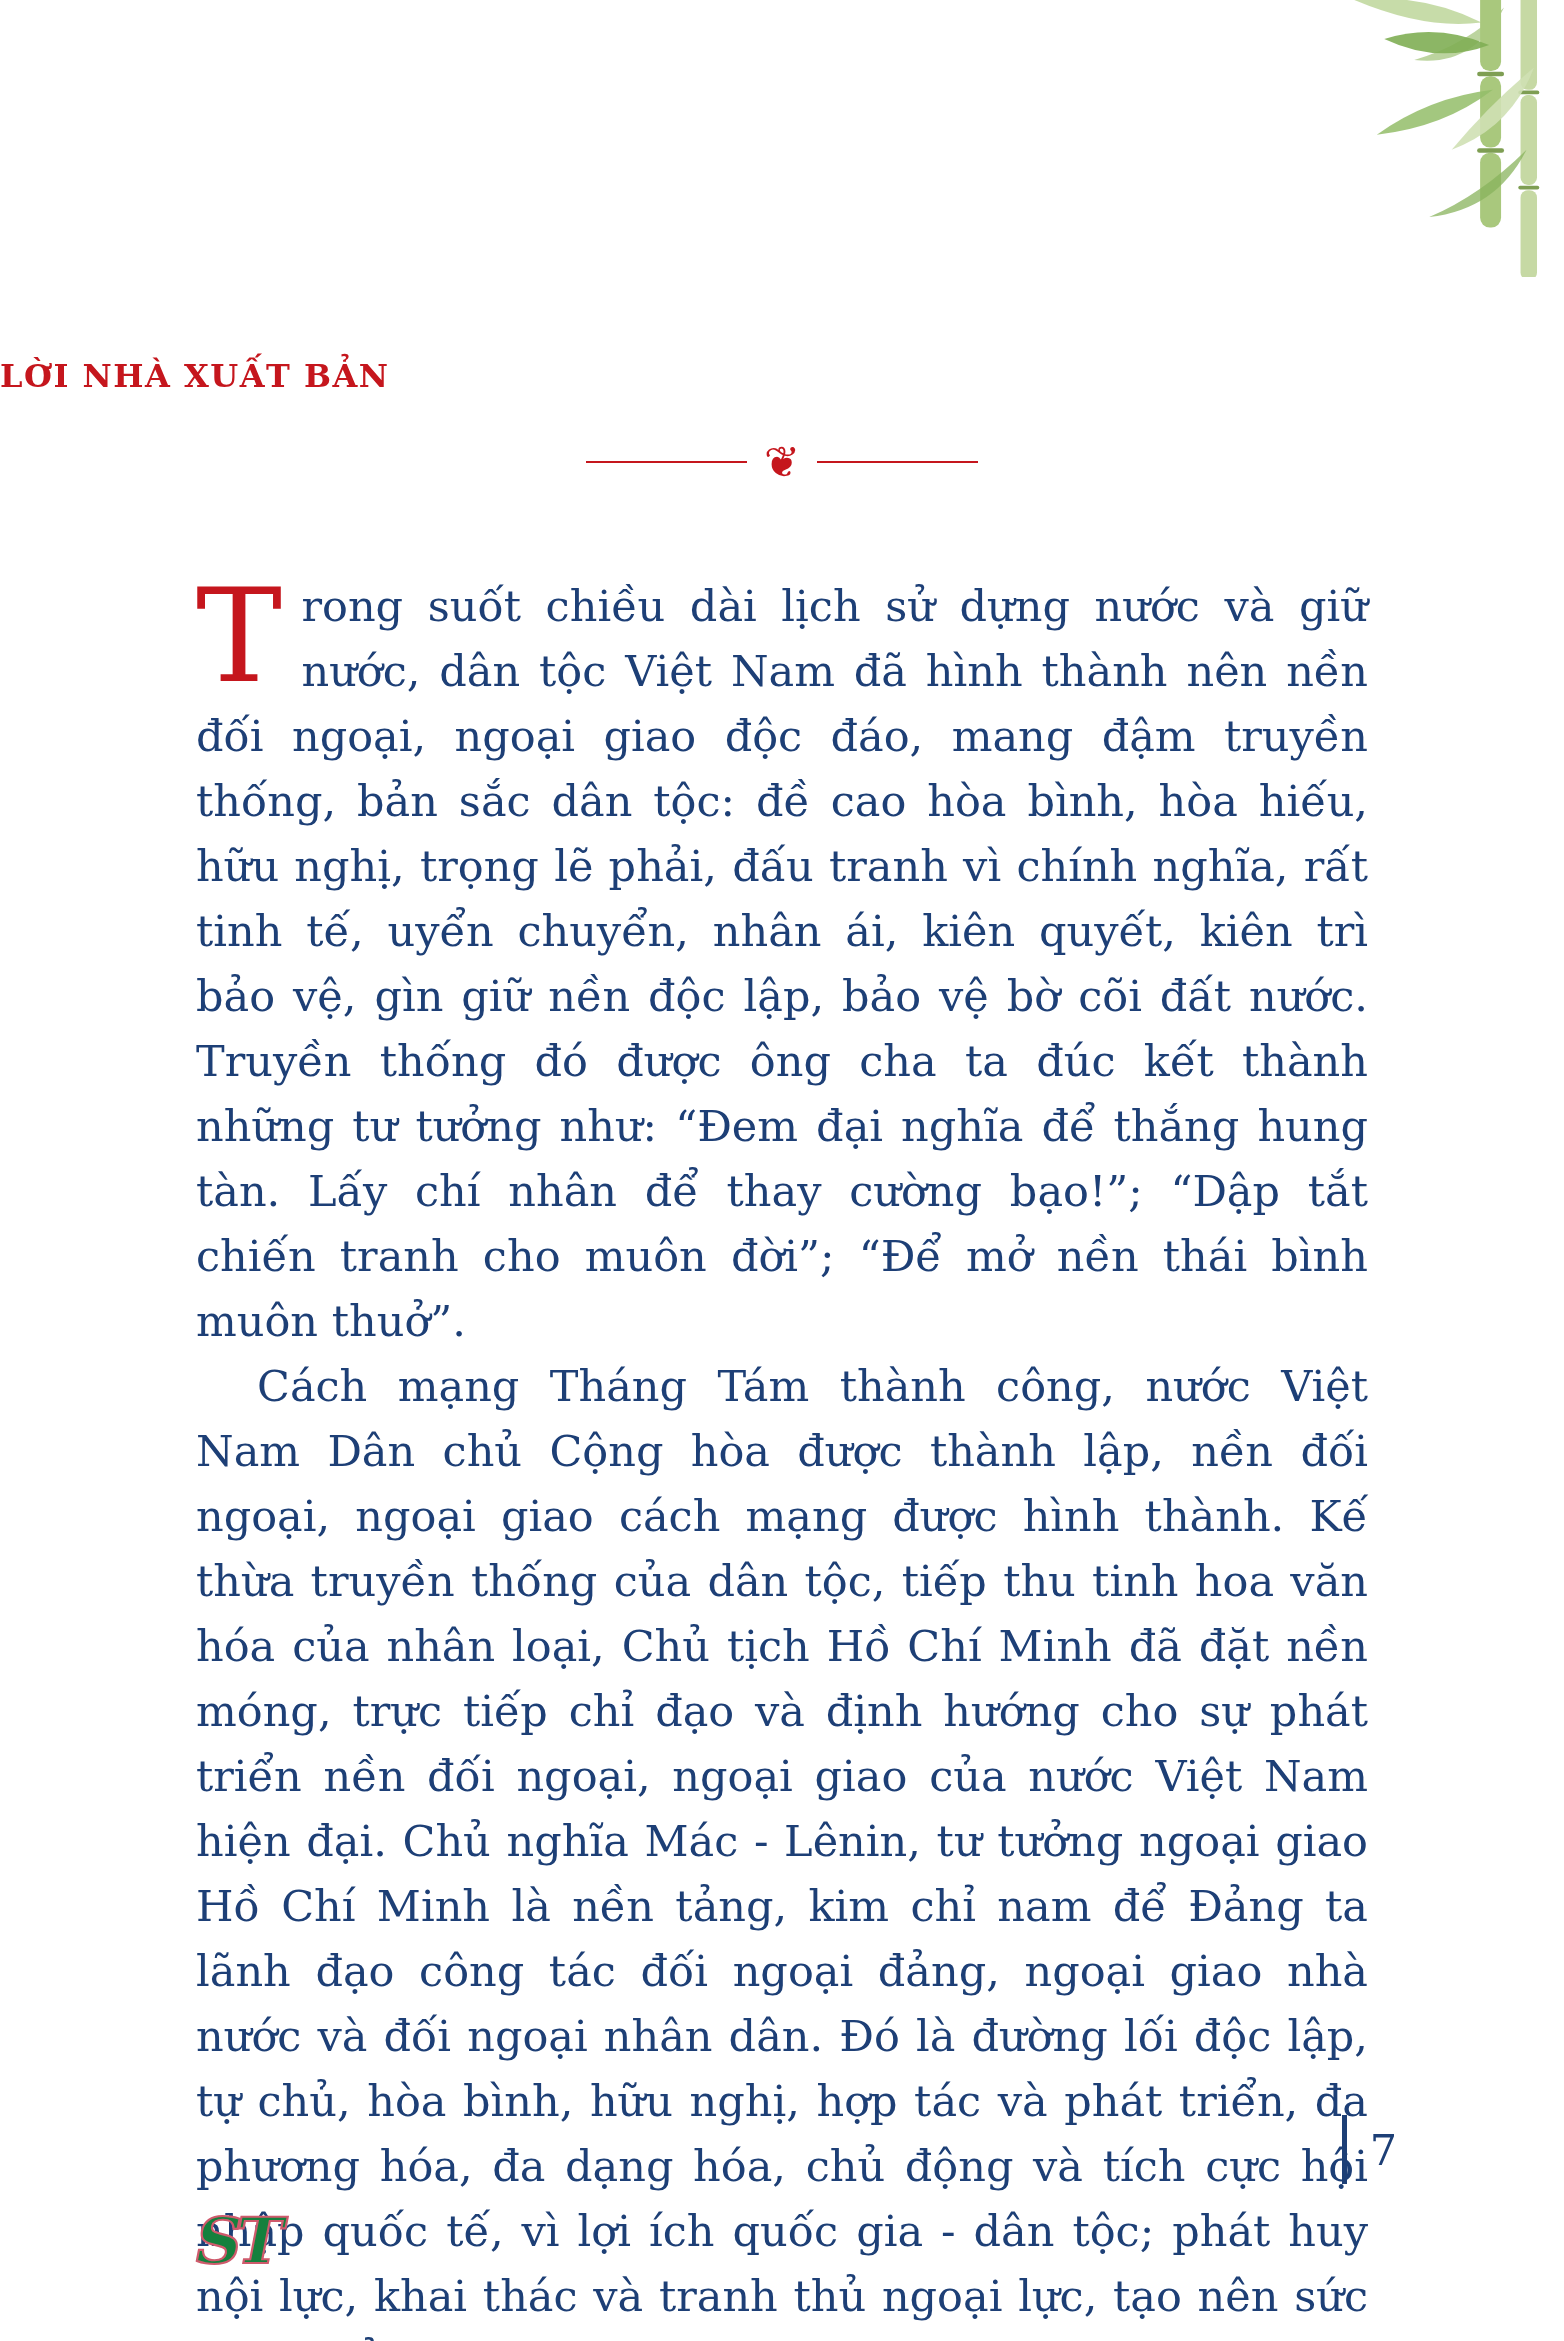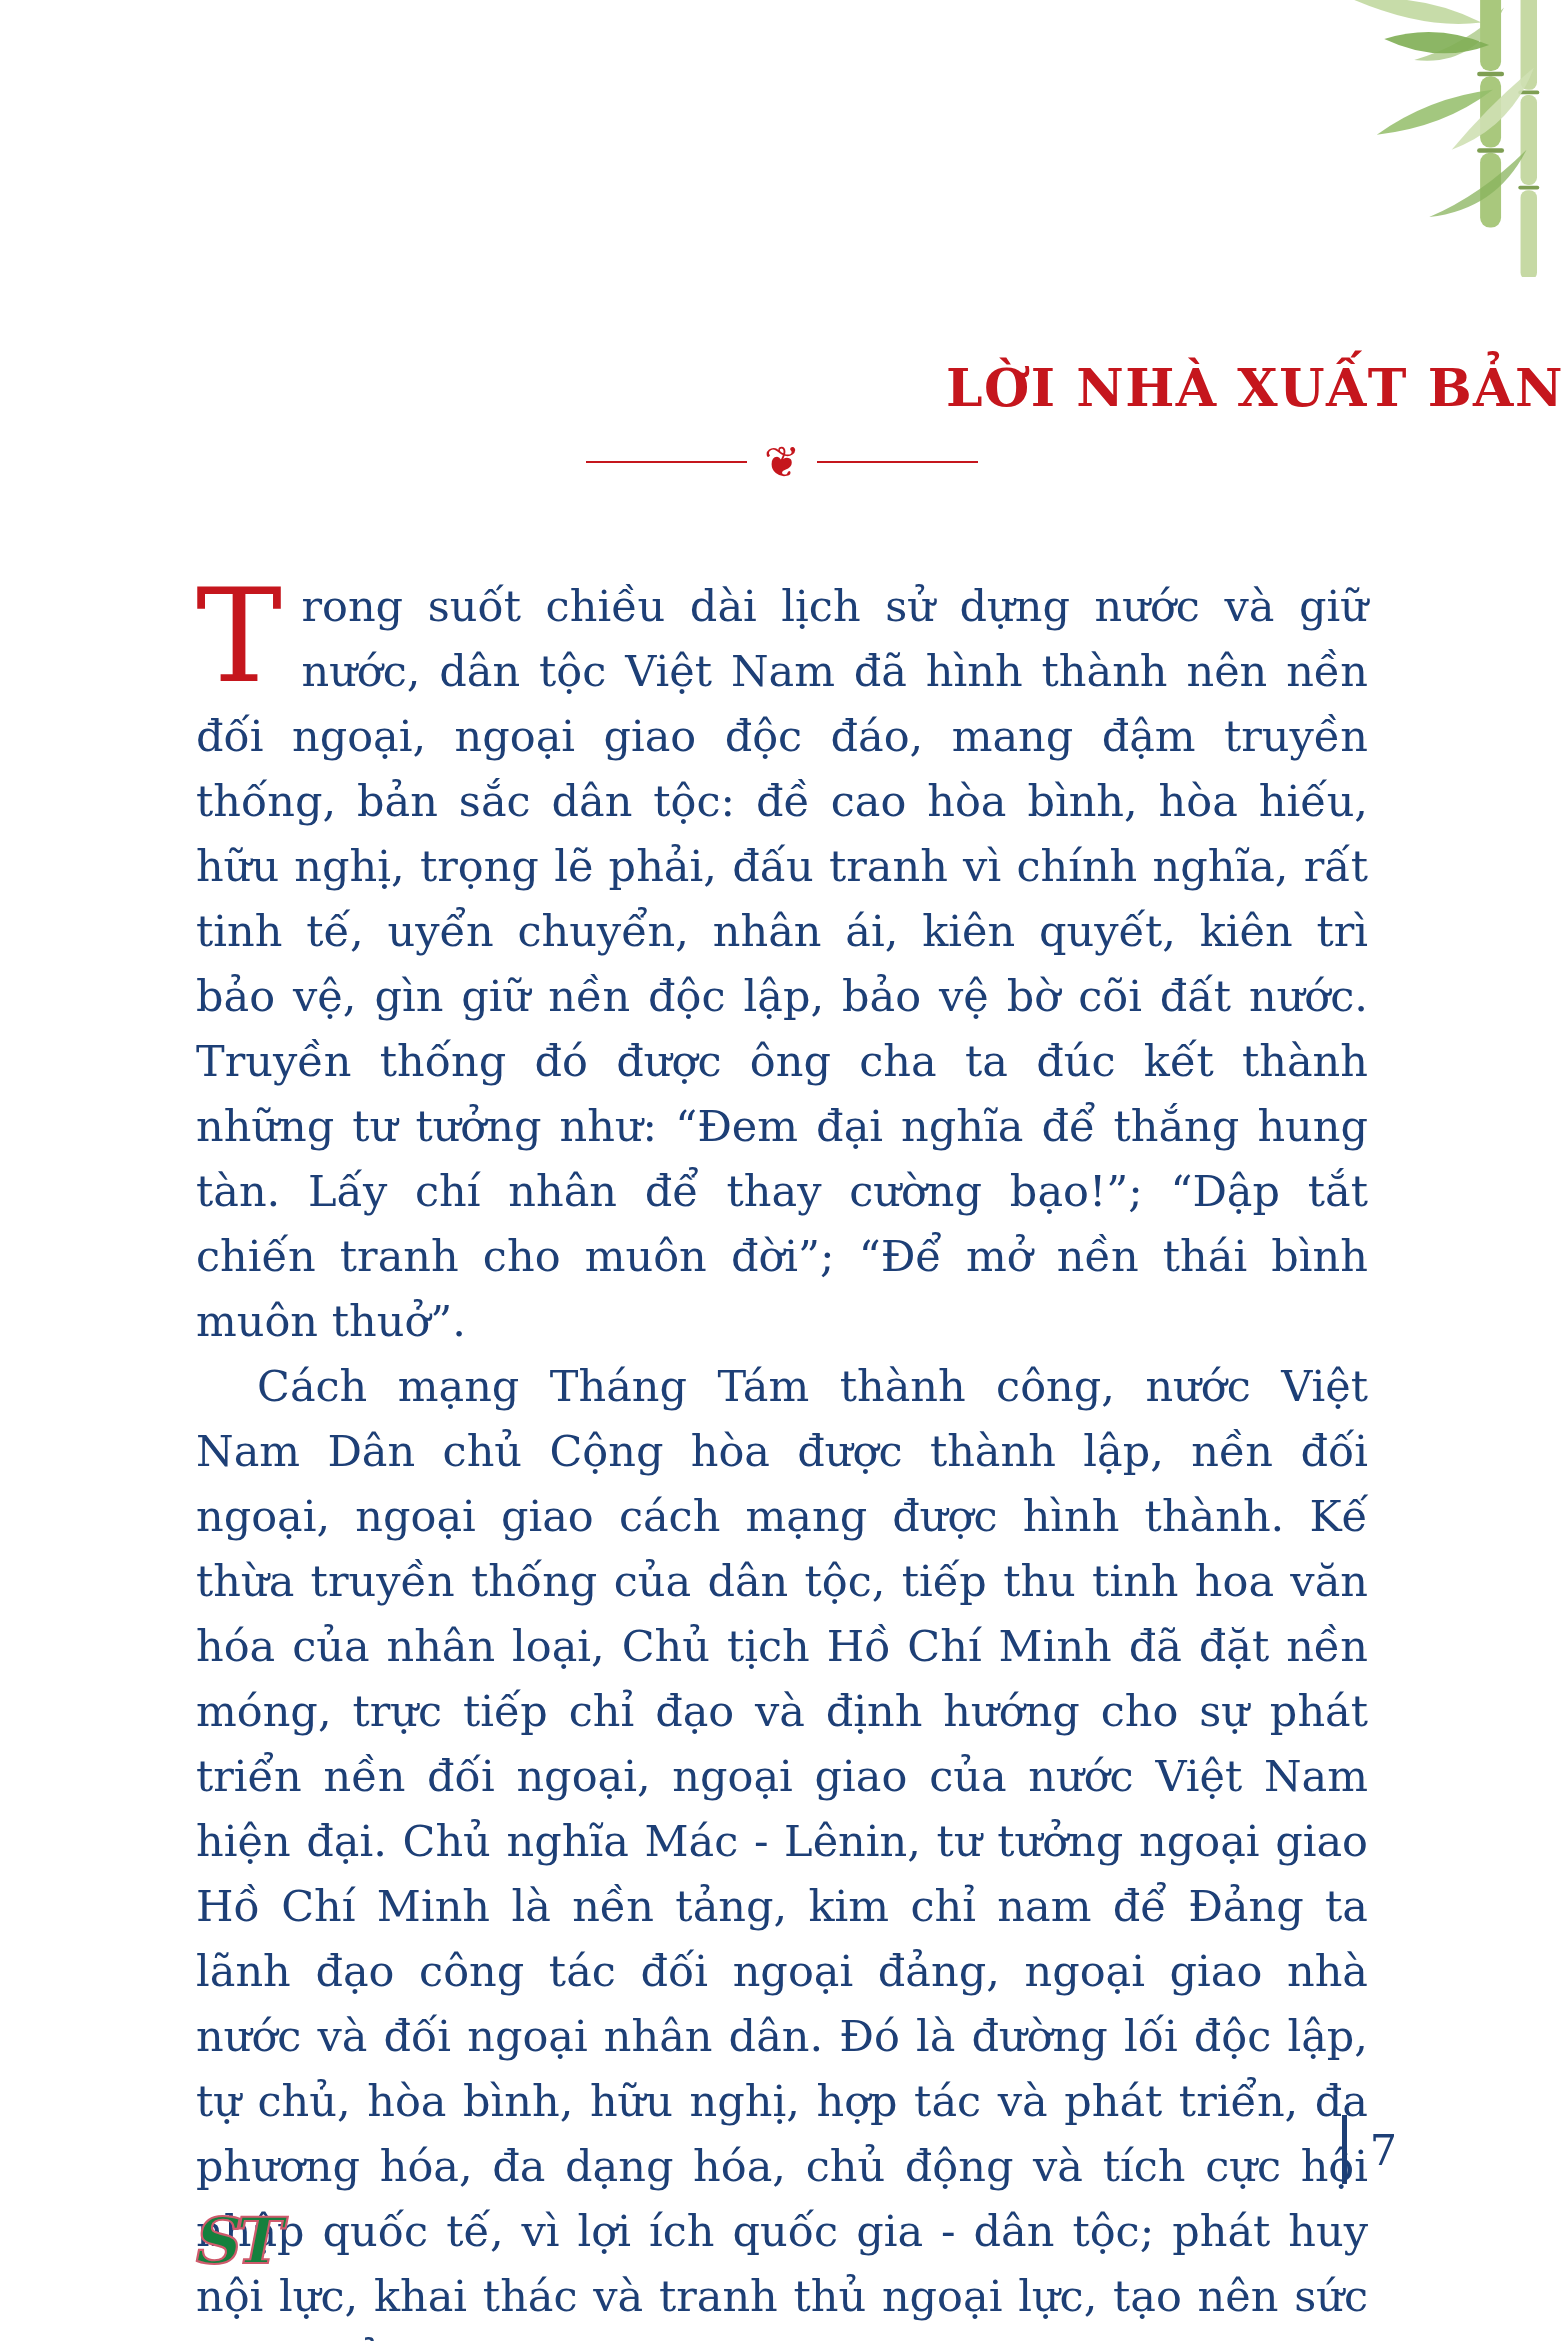--- a/index.html
+++ b/index.html
@@ -24,23 +24,23 @@
     width: 322px;
     height: 277px;
   }
 
   
   .chapter-title {
     position: absolute;
     top: 357px;
     left: 0;
     width: 100%;
-    text-align: right;
+    text-align: left;
     color: #c5161d;
-    font-size: 52px;
+    font-size: 32px;
     font-weight: bold;
     letter-spacing: 1.5px;
   }
 
   
   .ornament {
     position: absolute;
     top: 435px;
     left: 0;
     width: 100%;

